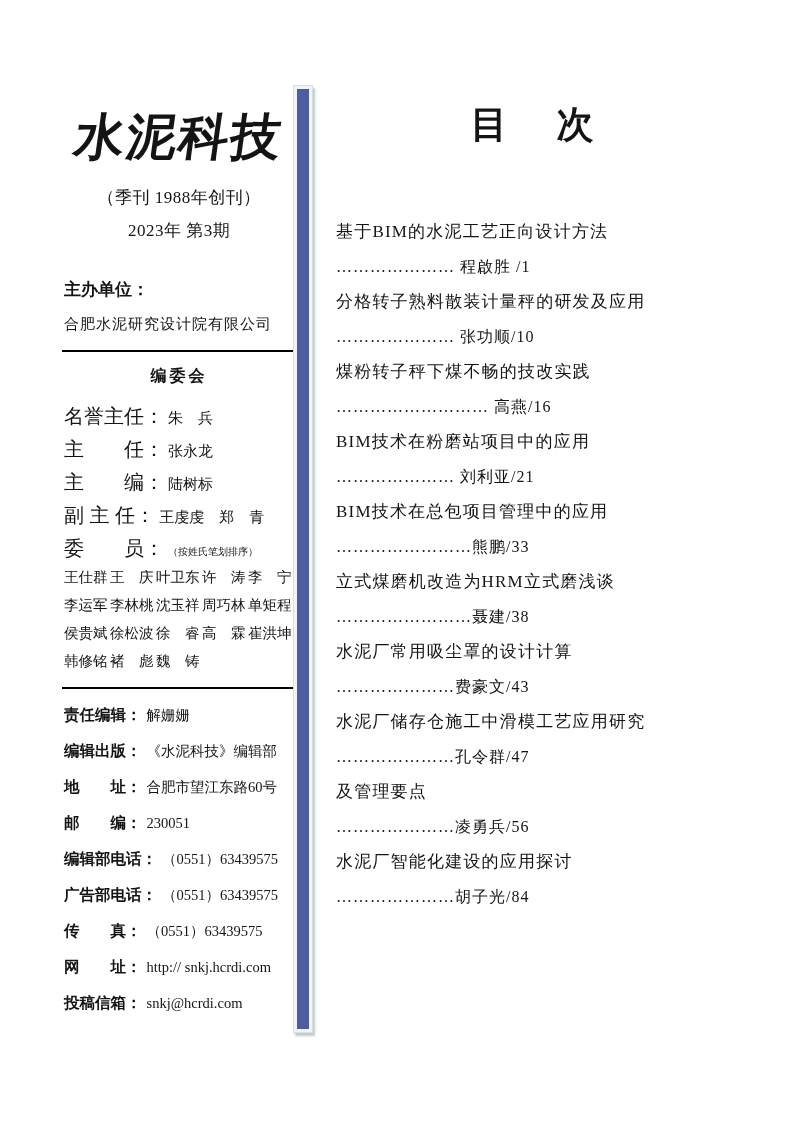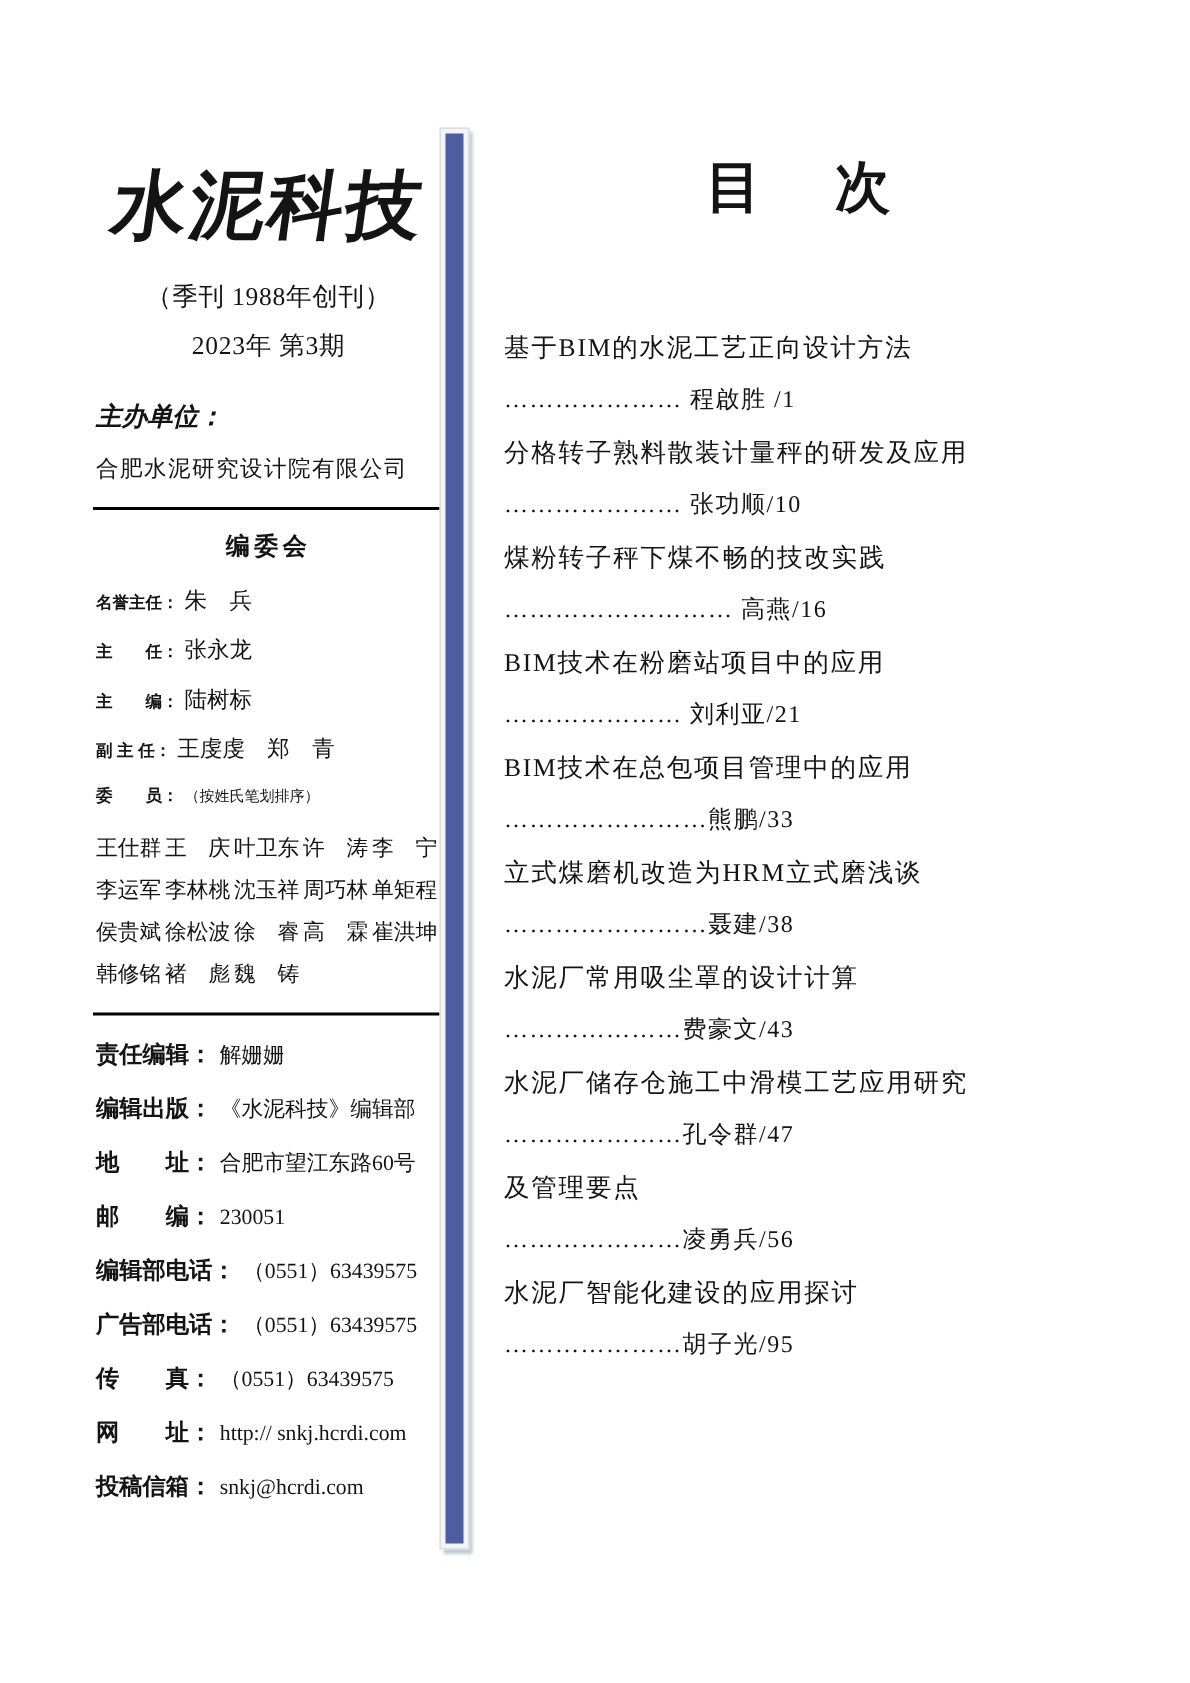--- a/index.html
+++ b/index.html
@@ -16,37 +16,37 @@
     margin:0; text-align:center; white-space:nowrap;
     font-family:"Liberation Serif","DejaVu Serif",serif;
     font-size:50px; font-weight:900; line-height:66px; letter-spacing:2px;
   }
   .journal-title .skew { display:inline-block; transform:skewX(-8deg); }
 
   .journal-subtitle { margin-top:16px; text-align:center; font-size:17px; letter-spacing:0.5px; }
   .journal-issue    { margin-top:10px; text-align:center; font-size:17px; letter-spacing:0.5px; }
 
   .org-label {
-    margin-top:24px; font-family:"Liberation Sans","DejaVu Sans",sans-serif;
-    font-weight:bold; font-size:17px;font-style:italic;
+    margin-top:36px; font-family:"Liberation Sans","DejaVu Sans",sans-serif;
+    font-weight:bold; font-size:17px;
   }
   .org-value { margin-top:14px; font-size:15px; letter-spacing:1px; }
 
   hr.rule { border:none; border-top:2px solid #000; margin:16px 0 0 -2px; width:232px; }
 
   .board-heading {
     margin:14px 0 0; text-align:center; letter-spacing:3px;
     font-family:"Liberation Sans","DejaVu Sans",sans-serif;
     font-size:16px; font-weight:bold;
   }
   .roles { margin-top:16px; }
   .role-row { display:flex; align-items:baseline; height:22px; margin-bottom:11px; }
   .role-label {
     flex:none; font-family:"Liberation Sans","DejaVu Sans",sans-serif;
-    font-weight:bold; font-size:11px; white-space:pre;
+    font-weight:normal; font-size:20px; white-space:pre;
   }
   .role-value { margin-left:4px; font-size:15px; white-space:pre; }
   .role-value.small { font-size:10px; }
 
   .members {
     display:grid; grid-template-columns:repeat(5,1fr); row-gap:9px;
     margin-top:2px; font-size:14.5px;
   }
   .members span { white-space:pre; }
 
@@ -219,17 +219,17 @@
     <div class="toc-entry">
       <div class="toc-line toc-title">水泥厂储存仓施工中滑模工艺应用研究</div>
       <div class="toc-line toc-author">…………………孔令群/47</div>
     </div>
     <div class="toc-entry">
       <div class="toc-line toc-title">及管理要点</div>
       <div class="toc-line toc-author">…………………凌勇兵/56</div>
     </div>
     <div class="toc-entry">
       <div class="toc-line toc-title">水泥厂智能化建设的应用探讨</div>
-      <div class="toc-line toc-author">…………………胡子光/95</div>
+      <div class="toc-line toc-author">…………………胡子光/84</div>
     </div>
   </main>
 
 </div>
 
 </body></html>

